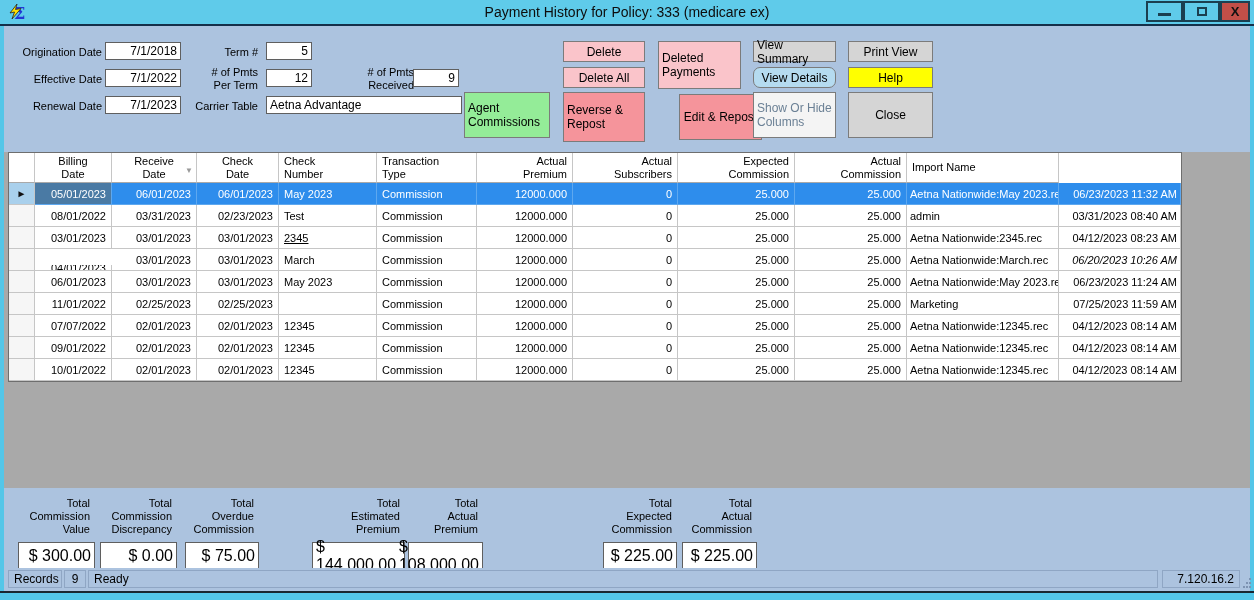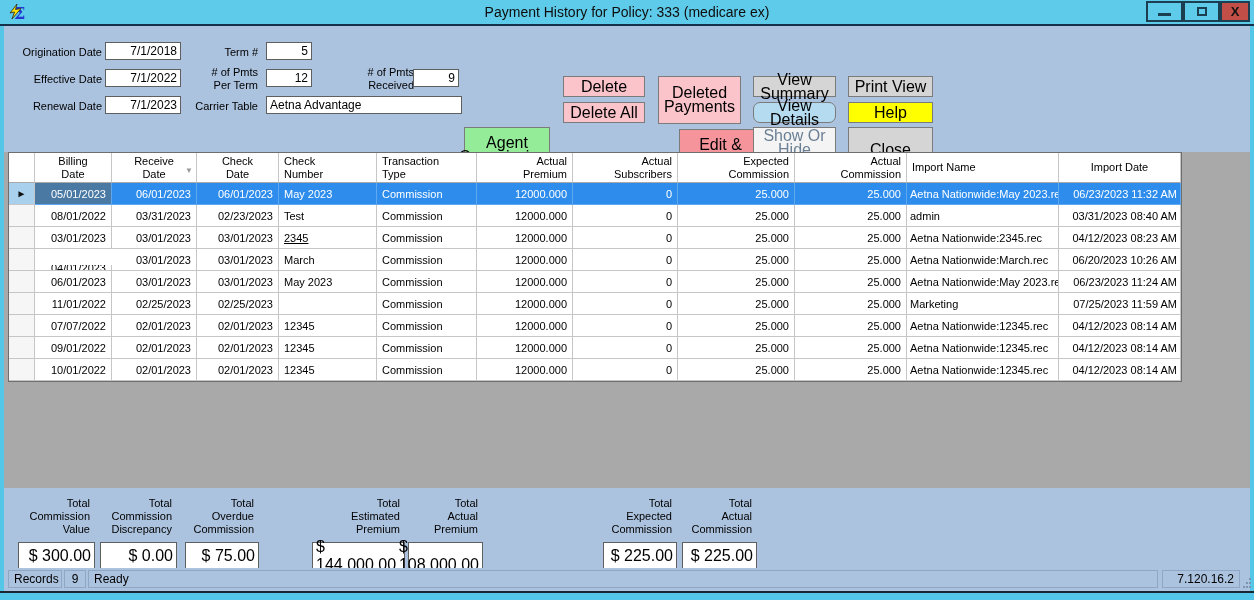--- a/index.html
+++ b/index.html
@@ -22,21 +22,21 @@
 
   .main{position:absolute;left:4px;top:26px;width:1246px;height:565px;background:var(--panel,#ACC3DF);}
 
   
   .form-panel{position:absolute;left:0;top:0;width:1246px;height:126px;padding-left:32px;}
   .form-label{position:absolute;font-size:11px;color:#000;text-align:right;line-height:13px;}
   .field{position:absolute;height:18px;background:#fff;border:1px solid #5f5f5f;box-sizing:border-box;font-size:12px;color:#000;display:flex;align-items:center;padding:0 3px;}
   .field.right{justify-content:flex-end;}
 
   
-  .btn{position:absolute;border:1px solid #7b7b7b;box-sizing:border-box;display:flex;align-items:center;justify-content:center;text-align:center;font-size:16px;line-height:14px;color:#000;cursor:default;padding:1px 3px;margin-top:35px;}
+  .btn{position:absolute;border:1px solid #7b7b7b;box-sizing:border-box;display:flex;align-items:center;justify-content:center;font-size:12px;line-height:14px;color:#000;cursor:default;padding:1px 3px;}
   .btn.pink{background:var(--btn-pink,#FAC4CA);}
   .btn.salmon{background:var(--btn-salmon,#F5949B);}
   .btn.green{background:var(--btn-green,#94EC98);}
   .btn.lightblue{background:var(--btn-lightblue,#B5DBF0);}
   .btn.yellow{background:var(--btn-yellow,#FFFF00);}
   .btn.gray{background:var(--btn-gray,#D5D5D5);}
   .btn.white{background:#F4F4F4;color:var(--btn-muted-text,#6B8095);}
 
   
   .backdrop{position:absolute;left:0;top:126px;width:1246px;height:336px;background:var(--backdrop,#A9A9A9);}
@@ -119,20 +119,21 @@
       <div class="field" style="left:262px;top:70px;width:196px;">Aetna Advantage</div>
 
       <div class="btn pink" style="left:559px;top:15px;width:82px;height:21px;">Delete</div>
       <div class="btn pink" style="left:559px;top:41px;width:82px;height:21px;">Delete All</div>
       <div class="btn pink" style="left:654px;top:15px;width:83px;height:48px;">Deleted Payments</div>
       <div class="btn gray" style="left:749px;top:15px;width:83px;height:21px;">View Summary</div>
       <div class="btn lightblue" style="left:749px;top:41px;width:83px;height:21px;border-radius:7px;">View Details</div>
       <div class="btn gray" style="left:844px;top:15px;width:85px;height:21px;">Print View</div>
       <div class="btn yellow" style="left:844px;top:41px;width:85px;height:21px;">Help</div>
       <div class="btn green" style="left:460px;top:66px;width:86px;height:46px;">Agent Commissions</div>
+      <div class="btn salmon" style="left:559px;top:66px;width:82px;height:50px;">Reverse &amp; Repost</div>
       <div class="btn salmon" style="left:675px;top:68px;width:83px;height:46px;">Edit &amp; Repost</div>
       <div class="btn white" style="left:749px;top:66px;width:83px;height:46px;">Show Or Hide Columns</div>
       <div class="btn gray" style="left:844px;top:66px;width:85px;height:46px;">Close</div>
     </div>
 
     <div class="backdrop"></div>
     <div class="grid">
       <div class="grid-header" id="grid-header">
           <div class="h-cell" style="width: 26px;"></div>
           <div class="h-cell" style="width: 77px; justify-content: center;">
@@ -188,25 +189,20 @@
             <div style="text-align: right;">
               <div>Actual</div>
               <div>Commission</div>
             </div>
           </div>
           <div class="h-cell" style="width: 152px; justify-content: flex-start;">
             <div style="text-align: left;">
               <div>Import Name</div>
             </div>
           </div>
-          <div class="h-cell" style="width: 122px; justify-content: center;">
-            <div style="text-align: center;">
-              <div>Import Date</div>
-            </div>
-          </div>
         </div>
       <div id="grid-body">
           <div class="grid-row selected">
             <div class="cell selector" style="width: 26px; justify-content: center; padding: 0px;">
               <span class="row-arrow">►</span>
             </div>
             <div class="cell current" style="width: 77px; justify-content: flex-end;">05/01/2023</div>
             <div class="cell" style="width: 85px; justify-content: flex-end;">06/01/2023</div>
             <div class="cell" style="width: 82px; justify-content: flex-end;">06/01/2023</div>
             <div class="cell" style="width: 98px; justify-content: flex-start;">May 2023</div>
@@ -251,21 +247,21 @@
             <div class="cell" style="width: 77px; justify-content: flex-end; margin-top: 16px;">04/01/2023</div>
             <div class="cell" style="width: 85px; justify-content: flex-end;">03/01/2023</div>
             <div class="cell" style="width: 82px; justify-content: flex-end;">03/01/2023</div>
             <div class="cell" style="width: 98px; justify-content: flex-start;">March</div>
             <div class="cell" style="width: 100px; justify-content: flex-start;">Commission</div>
             <div class="cell" style="width: 96px; justify-content: flex-end;">12000.000</div>
             <div class="cell" style="width: 105px; justify-content: flex-end;">0</div>
             <div class="cell" style="width: 117px; justify-content: flex-end;">25.000</div>
             <div class="cell" style="width: 112px; justify-content: flex-end;">25.000</div>
             <div class="cell" style="width: 152px; justify-content: flex-start; padding: 0px 3px;">Aetna Nationwide:March.rec</div>
-            <div class="cell" style="width: 122px; justify-content: flex-end; padding: 0px 3px;">06/20/2023 10:26 AM</div>
+            <div class="cell" style="width: 122px; justify-content: flex-end; padding: 0px 3px; font-style: italic;">06/20/2023 10:26 AM</div>
           </div>
           <div class="grid-row">
             <div class="cell selector" style="width: 26px; justify-content: center; padding: 0px;"></div>
             <div class="cell" style="width: 77px; justify-content: flex-end;">06/01/2023</div>
             <div class="cell" style="width: 85px; justify-content: flex-end;">03/01/2023</div>
             <div class="cell" style="width: 82px; justify-content: flex-end;">03/01/2023</div>
             <div class="cell" style="width: 98px; justify-content: flex-start;">May 2023</div>
             <div class="cell" style="width: 100px; justify-content: flex-start;">Commission</div>
             <div class="cell" style="width: 96px; justify-content: flex-end;">12000.000</div>
             <div class="cell" style="width: 105px; justify-content: flex-end;">0</div>

